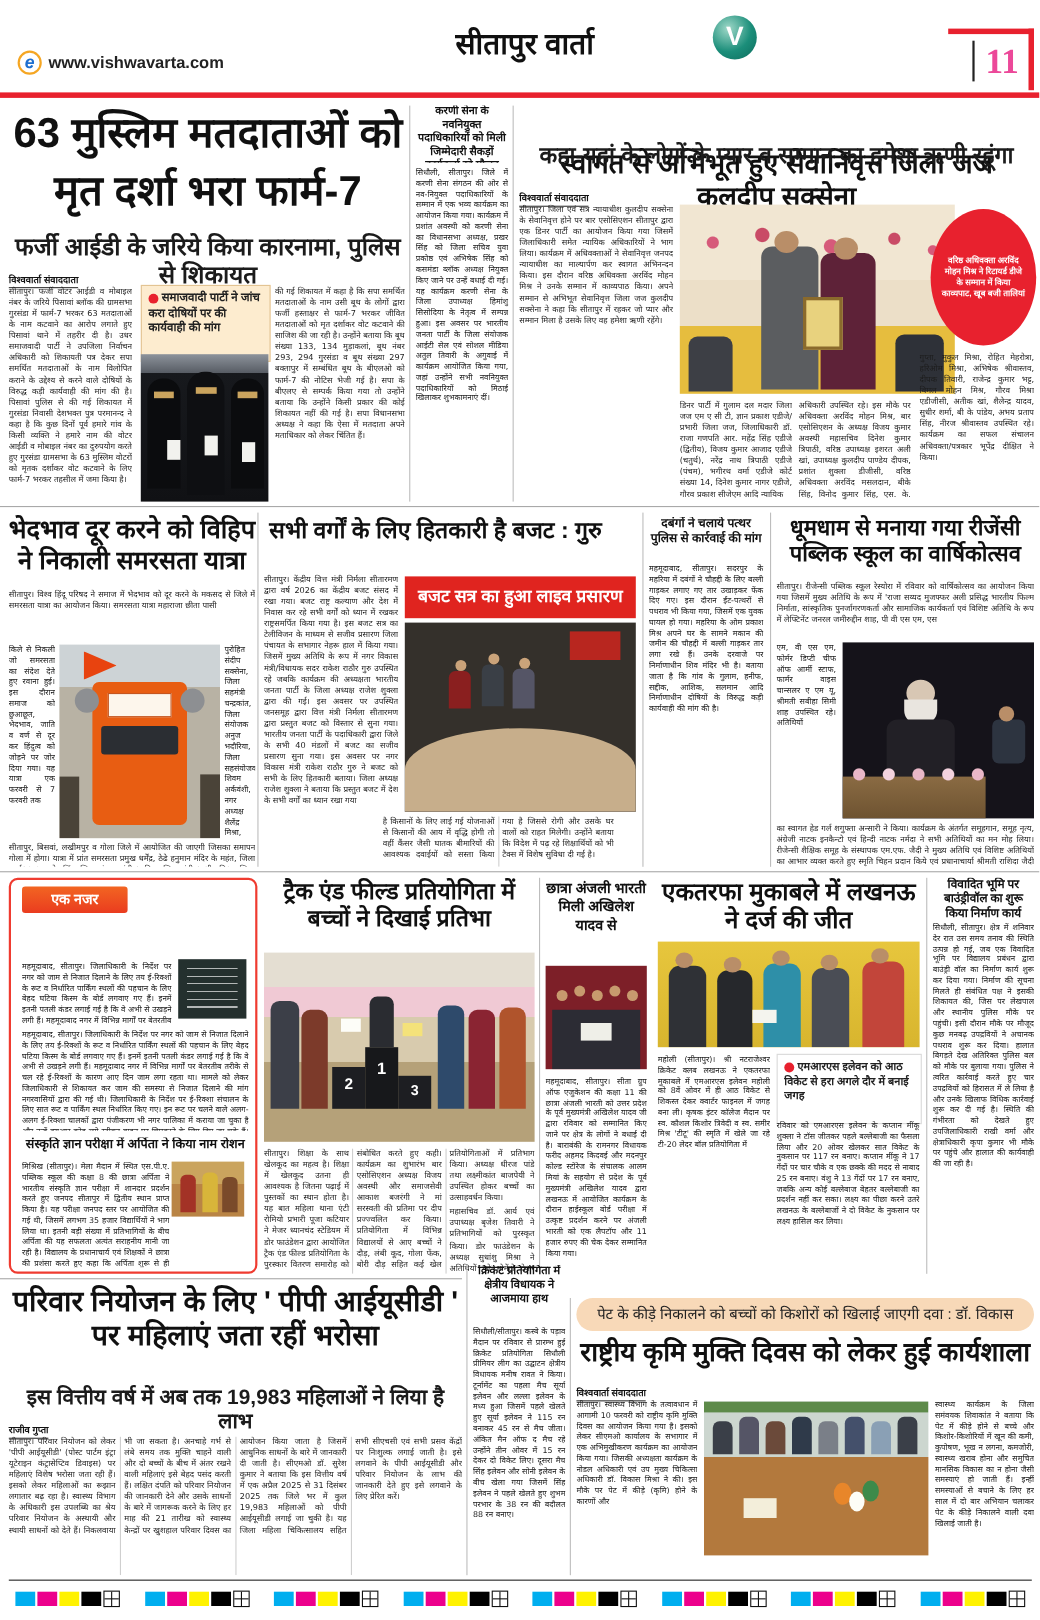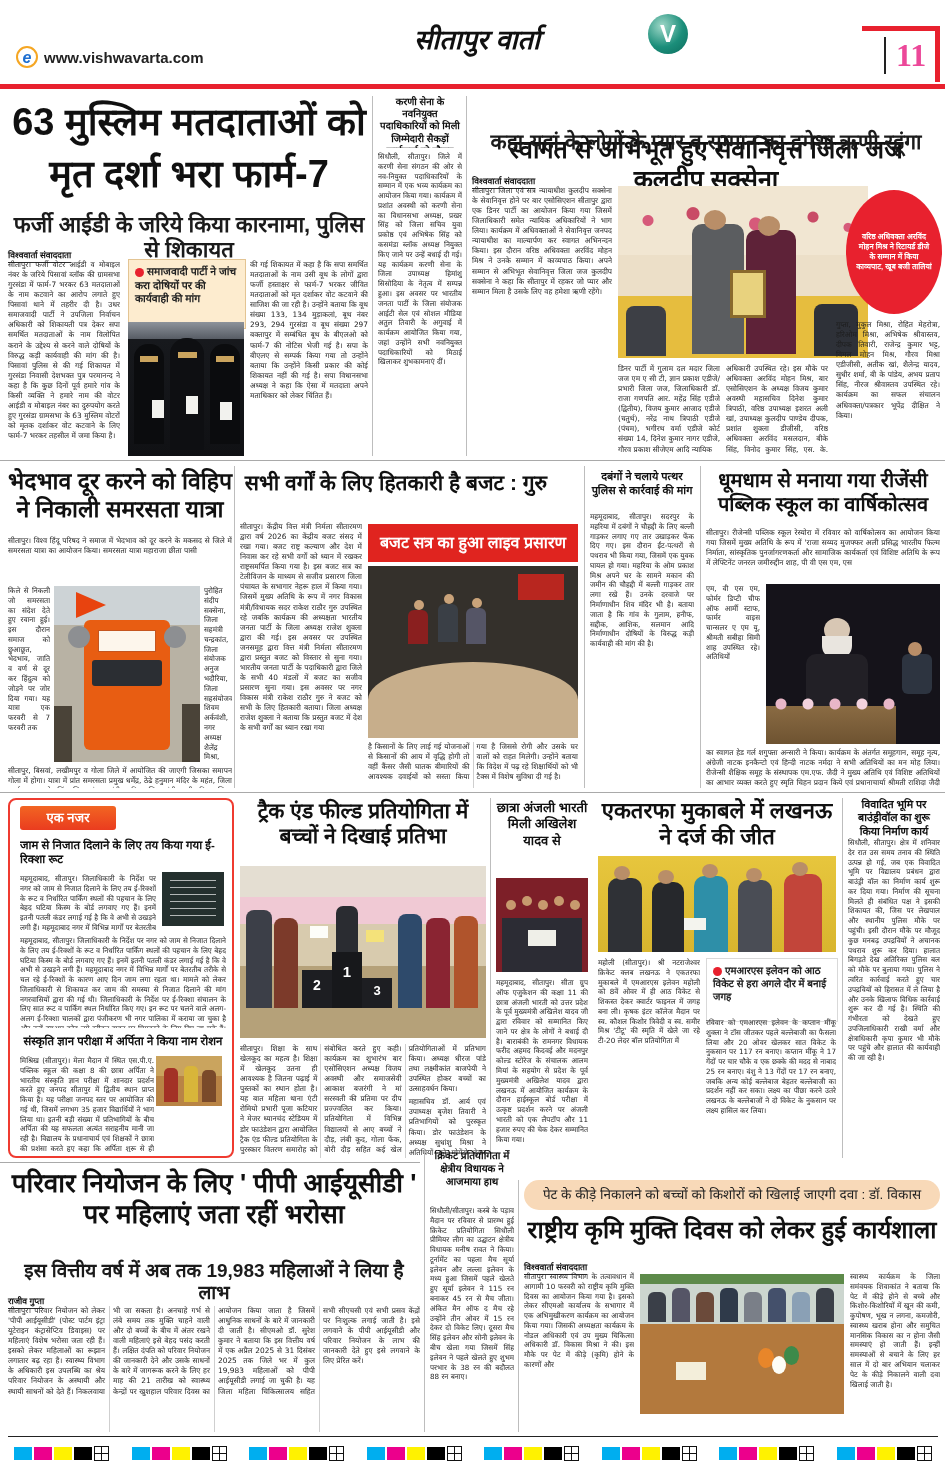--- a/index.html
+++ b/index.html
@@ -34,21 +34,21 @@
   .logo-circle{width:40px;height:40px;border-radius:50%;background:radial-gradient(circle at 35% 30%,#9fd8c8,#1b8e7a 55%,#0c6b5c);color:#fff;font-weight:bold;font-size:24px;text-align:center;line-height:40px;}
   .eicon{width:22px;height:22px;border-radius:50%;border:2px solid #f5a623;color:#1e6fd0;font-weight:bold;font-style:italic;font-size:16px;text-align:center;line-height:20px;display:inline-block;box-sizing:border-box;}
 </style>
 </head>
 <body>
 
 <div class="abs" style="left:16px;top:46px;display:flex;align-items:center;gap:6px;">
   <span class="eicon">e</span>
   <span style="font-size:15px;font-weight:bold;color:#222;">www.vishwavarta.com</span>
 </div>
-<div class="abs hl" style="left:322px;top:24px;width:310px;font-size:27px;font-style:italic;">सीतापुर वार्ता</div>
+<div class="abs hl" style="left:322px;top:24px;width:310px;font-size:27px;">सीतापुर वार्ता</div>
 <div class="abs" style="left:648px;top:14px;display:flex;gap:8px;align-items:center;">
   <span class="logo-circle">V</span>
 </div>
 <div class="abs" style="left:862px;top:26px;width:78px;height:56px;border-top:5px solid #e8212e;border-right:5px solid #e8212e;box-sizing:border-box;">
   <span style="display:inline-block;margin:6px 0 0 22px;padding-left:10px;border-left:2px solid #222;font-size:32px;font-weight:bold;color:#ec4899;font-family:Liberation Serif, serif;">11</span>
 </div>
 <div class="abs redrule" style="left:0;top:84px;width:945px;height:5px;"></div>
 
 <div class="abs hl" style="left:8px;top:96px;width:362px;font-size:38px;line-height:1.38;">63 मुस्लिम मतदाताओं को मृत दर्शा भरा फार्म-7</div>
 <div class="abs sub" style="left:8px;top:212px;width:362px;font-size:22px;">फर्जी आईडी के जरिये किया कारनामा, पुलिस से शिकायत</div>
@@ -122,21 +122,21 @@
 <div class="abs photo" style="left:368px;top:566px;width:210px;height:172px;background:#34302b;">
   <span style="left:0;top:96px;width:100%;height:76px;background:#c7ae8b;border-radius:100% 100% 0 0;"></span>
   <span style="left:150px;top:8px;width:46px;height:26px;background:#b8261f;"></span>
   <span style="left:40px;top:44px;width:20px;height:34px;background:#8a1f1f;border-radius:6px 6px 0 0;"></span>
   <span style="left:70px;top:38px;width:20px;height:38px;background:#3a3f46;border-radius:6px 6px 0 0;"></span>
   <span style="left:98px;top:42px;width:20px;height:36px;background:#556;border-radius:6px 6px 0 0;"></span>
   <span style="left:46px;top:34px;width:10px;height:10px;background:#caa37a;border-radius:50%;"></span>
   <span style="left:76px;top:28px;width:10px;height:10px;background:#caa37a;border-radius:50%;"></span>
   <span style="left:104px;top:32px;width:10px;height:10px;background:#caa37a;border-radius:50%;"></span>
 </div>
-<div class="abs body c2" style="left:368px;top:742px;width:210px;height:46px;">है किसानों के लिए लाई गई योजनाओं से किसानों की आय में वृद्धि होगी तो वहीं कैंसर जैसी घातक बीमारियों की आवश्यक दवाईयों को सस्ता किया गया है जिससे रोगी और उसके घर वालों को राहत मिलेगी। उन्होंने बताया कि विदेश में पढ़ रहे शिक्षार्थियों को भी टैक्स में विशेष सुविधा दी गई है।</div>
+<div class="abs body c2" style="left:348px;top:742px;width:210px;height:46px;">है किसानों के लिए लाई गई योजनाओं से किसानों की आय में वृद्धि होगी तो वहीं कैंसर जैसी घातक बीमारियों की आवश्यक दवाईयों को सस्ता किया गया है जिससे रोगी और उसके घर वालों को राहत मिलेगी। उन्होंने बताया कि विदेश में पढ़ रहे शिक्षार्थियों को भी टैक्स में विशेष सुविधा दी गई है।</div>
 
 <div class="abs vr" style="left:584px;top:466px;height:322px;"></div>
 
 <div class="abs smh" style="left:590px;top:470px;width:104px;font-size:11px;">दबंगों ने चलाये पत्थर पुलिस से कार्रवाई की मांग</div>
 <div class="abs body" style="left:590px;top:512px;width:104px;height:276px;font-size:7.2px;">महमूदाबाद, सीतापुर। सदरपुर के महरिया में दबंगों ने चौहद्दी के लिए बल्ली गाड़कर लगाए गए तार उखाड़कर फेंक दिए गए। इस दौरान ईंट-पत्थरों से पथराव भी किया गया, जिसमें एक युवक घायल हो गया। महरिया के ओम प्रकाश मिश्र अपने घर के सामने मकान की जमीन की चौहद्दी में बल्ली गाड़कर तार लगा रखे हैं। उनके दरवाजे पर निर्माणाधीन शिव मंदिर भी है। बताया जाता है कि गांव के गुलाम, हनीफ, सद्दीक, आशिक, सलमान आदि निर्माणाधीन दोषियों के विरुद्ध कड़ी कार्यवाही की मांग की है।</div>
 
 <div class="abs vr" style="left:700px;top:466px;height:322px;"></div>
 
 <div class="abs hl" style="left:706px;top:468px;width:234px;font-size:20px;">धूमधाम से मनाया गया रीजेंसी पब्लिक स्कूल का वार्षिकोत्सव</div>
 <div class="abs body" style="left:706px;top:528px;width:234px;height:52px;">सीतापुर। रीजेन्सी पब्लिक स्कूल रेस्योरा में रविवार को वार्षिकोत्सव का आयोजन किया गया जिसमें मुख्य अतिथि के रूप में 'राजा सय्यद मुजफ्फर अली प्रसिद्ध भारतीय फिल्म निर्माता, सांस्कृतिक पुनर्जागरणकर्ता और सामाजिक कार्यकर्ता एवं विशिष्ट अतिथि के रूप में लेफ्टिनेंट जनरल जमीरुद्दीन शाह, पी वी एस एम, एस</div>
@@ -149,21 +149,20 @@
   <span style="left:0;top:112px;width:150px;height:16px;background:radial-gradient(circle at 10% 50%,#e9b7c8 0 5px,transparent 6px),radial-gradient(circle at 28% 50%,#f3d2de 0 5px,transparent 6px),radial-gradient(circle at 46% 50%,#e9b7c8 0 5px,transparent 6px),radial-gradient(circle at 64% 50%,#f3d2de 0 5px,transparent 6px),radial-gradient(circle at 82% 50%,#e9b7c8 0 5px,transparent 6px);"></span>
   <span style="left:136px;top:70px;width:30px;height:40px;background:#2d3440;border-radius:6px;"></span>
   <span style="left:142px;top:58px;width:14px;height:14px;background:#b98e68;border-radius:50%;"></span>
 </div>
 <div class="abs body" style="left:706px;top:748px;width:234px;height:40px;">का स्वागत हेड गर्ल शगुफ्ता अन्सारी ने किया। कार्यक्रम के अंतर्गत समूहगान, समूह नृत्य, अंग्रेजी नाटक इनकैन्टो एवं हिन्दी नाटक नर्मदा ने सभी अतिथियों का मन मोह लिया। रीजेन्सी शैक्षिक समूह के संस्थापक एम.एफ. जैदी ने मुख्य अतिथि एवं विशिष्ट अतिथियों का आभार व्यक्त करते हुए स्मृति चिहन प्रदान किये एवं प्रधानाचार्या श्रीमती राशिदा जैदी और बच्चों तथा शिक्षकों के कठिन परिश्रम की सराहना की।</div>
 
 <div class="abs hrline" style="left:0;top:792px;width:945px;"></div>
 
 <div class="abs eknazar" style="left:8px;top:798px;width:226px;height:360px;">
   <div class="ekband" style="position:absolute;left:10px;top:6px;width:96px;height:24px;">एक नजर</div>
-  <div class="smh" style="position:absolute;left:10px;top:38px;width:206px;font-size:11.5px;text-align:left;">जाम से निजात दिलाने के लिए तय किया गया ई-रिक्शा रूट</div>
   <div class="photo" style="position:absolute;right:8px;top:72px;width:62px;height:54px;background:#24302e;">
     <span style="left:8px;top:8px;width:46px;height:38px;background:repeating-linear-gradient(180deg,rgba(255,255,255,.65) 0 1px,transparent 1px 7px);"></span>
   </div>
   <div class="body" style="position:absolute;left:10px;top:74px;width:136px;height:58px;font-size:7.2px;">महमूदाबाद, सीतापुर। जिलाधिकारी के निर्देश पर नगर को जाम से निजात दिलाने के लिए तय ई-रिक्शों के रूट व निर्धारित पार्किंग स्थलों की पहचान के लिए बेहद घटिया किस्म के बोर्ड लगवाए गए हैं। इनमें इतनी पतली कंडर लगाई गई है कि वे अभी से उखड़ने लगी हैं। महमूदाबाद नगर में विभिन्न मार्गों पर बेतरतीब तरीके से चल रहे ई-रिक्शों के कारण आए दिन जाम लगा रहता था। मामले को लेकर जिलाधिकारी से शिकायत कर जाम की समस्या से निजात दिलाने की मांग नगरवासियों द्वारा की गई थी। जिलाधिकारी के निर्देश पर ई-रिक्शा संचालन के लिए सात रूट व पार्किंग स्थल निर्धारित किए गए। इन रूट पर चलने वाले अलग-अलग ई-रिक्शा चालकों द्वारा पंजीकरण भी नगर पालिका में कराया जा चुका है और उन्हें क्यूआर कोड लगे स्टीकर वाहन पर चिपकाने के लिए दिए जा चुके हैं। बोर्ड निर्माण के बिक्री करने वाले दुकानदार को बेलगामी भी दी गई है।</div>
   <div class="body" style="position:absolute;left:10px;top:136px;width:206px;height:92px;font-size:7.2px;">महमूदाबाद, सीतापुर। जिलाधिकारी के निर्देश पर नगर को जाम से निजात दिलाने के लिए तय ई-रिक्शों के रूट व निर्धारित पार्किंग स्थलों की पहचान के लिए बेहद घटिया किस्म के बोर्ड लगवाए गए हैं। इनमें इतनी पतली कंडर लगाई गई है कि वे अभी से उखड़ने लगी हैं। महमूदाबाद नगर में विभिन्न मार्गों पर बेतरतीब तरीके से चल रहे ई-रिक्शों के कारण आए दिन जाम लगा रहता था। मामले को लेकर जिलाधिकारी से शिकायत कर जाम की समस्या से निजात दिलाने की मांग नगरवासियों द्वारा की गई थी। जिलाधिकारी के निर्देश पर ई-रिक्शा संचालन के लिए सात रूट व पार्किंग स्थल निर्धारित किए गए। इन रूट पर चलने वाले अलग-अलग ई-रिक्शा चालकों द्वारा पंजीकरण भी नगर पालिका में कराया जा चुका है और उन्हें क्यूआर कोड लगे स्टीकर वाहन पर चिपकाने के लिए दिए जा चुके हैं। बोर्ड निर्माण के बिक्री करने वाले दुकानदार को बेलगामी भी दी गई है।</div>
   <div class="smh" style="position:absolute;left:10px;top:234px;width:206px;font-size:11.5px;">संस्कृति ज्ञान परीक्षा में अर्पिता ने किया नाम रोशन</div>
   <div class="photo" style="position:absolute;right:10px;top:256px;width:66px;height:50px;background:linear-gradient(180deg,#caa45e 0 40%,#b98445 40% 100%);">
     <span style="left:8px;top:12px;width:14px;height:34px;background:#a33226;border-radius:5px 5px 0 0;"></span>
     <span style="left:28px;top:10px;width:14px;height:36px;background:#d8b53a;border-radius:5px 5px 0 0;"></span>
     <span style="left:46px;top:14px;width:14px;height:32px;background:#7a4a2a;border-radius:5px 5px 0 0;"></span>

